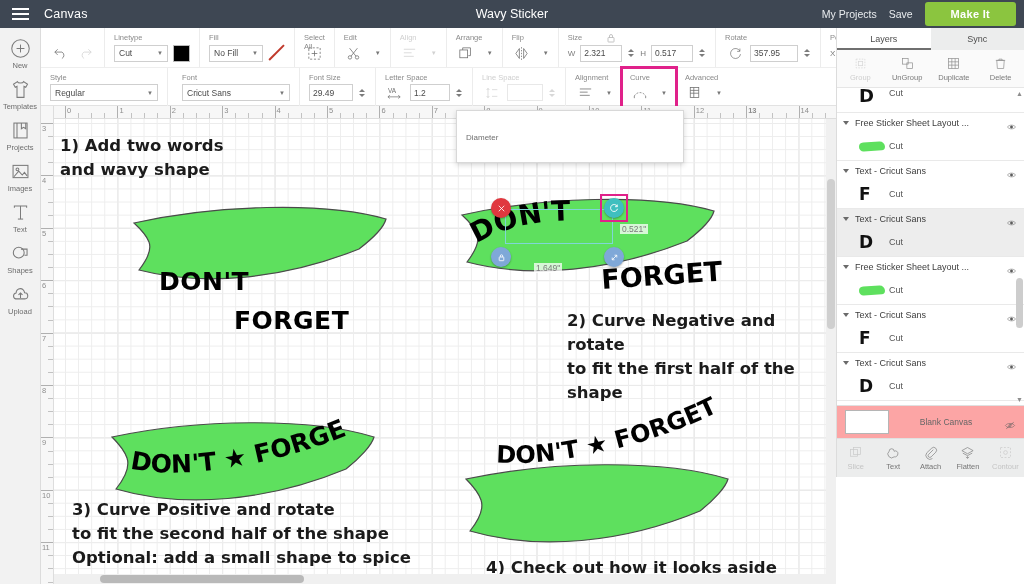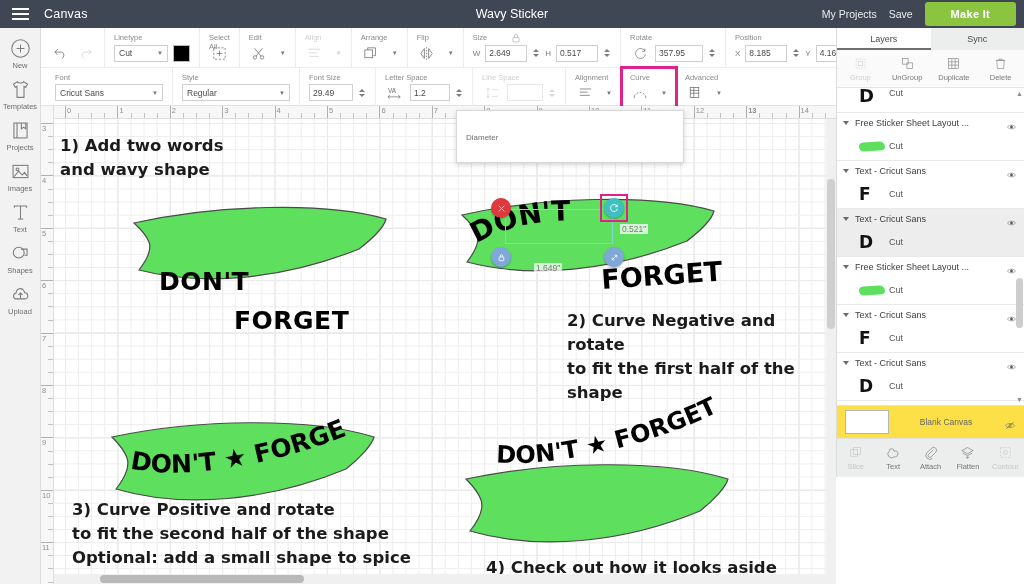--- a/index.html
+++ b/index.html
@@ -165,21 +165,21 @@
   .eye svg { stroke:#5d5d5d; fill:none; stroke-width:1.1;}
   .lg-row { display:flex; align-items:center; height: 28px; padding-left: 22px; cursor:pointer;}
   .glyph { font-family:"DejaVu Sans", sans-serif; font-weight:bold; font-size: 17px; color:#111; width: 26px; }
   .greenswipe { width: 26px; height: 9px; background:#5ee05e; border-radius: 5px 7px 4px 6px;
      transform: skewY(-4deg); }
   .cutlbl { font-size: 9px; color:#555; margin-left: 4px; }
   .lv-scroll { position:absolute; right:1px; top:0; width:8px; bottom:0; }
   .lv-scroll .thumb { position:absolute; right:0; top: 190px; width:7px; height: 50px; background:#cdcdcd; border-radius:4px; cursor:pointer;}
   .lv-arrow { position:absolute; right:0; font-size:7px; color:#8e8e8e; cursor:pointer; }
   .blankcanvas { display:flex; align-items:center; height: 34px; border-top: 1px solid #e0e0e0;
-     border-bottom: 1px solid #e0e0e0; padding: 0 8px; background:#fde047;}
+     border-bottom: 1px solid #e0e0e0; padding: 0 8px; background:#fca5a5;}
   .bcswatch { width: 44px; height: 24px; background:#fff; border:1px solid #b5b5b5; }
   .bclbl { flex:1; text-align:center; font-size: 8.5px; color:#666; }
   .bottomops { display:flex; height: 38px; background:#eceded; align-items:center; }
   .bop { flex:1; display:flex; flex-direction:column; align-items:center; justify-content:center; cursor:pointer;}
   .bop svg { stroke:#7d7d7d; fill:none; stroke-width:1.1;}
   .bop.dis svg { stroke:#c9c9c9; }
   .bop .bl { font-size: 7.5px; color:#767676; margin-top: 2px;}
   .bop.dis .bl { color:#c4c4c4; }
 </style>
 </head>
@@ -294,20 +294,30 @@
         <div class="tlabel">Linetype</div>
         <div class="tbody">
           <div class="selbox" style="width:54px">
             <span class="cv">Cut</span>
             <span class="caret">▼</span>
           </div>
           <div class="swatch"></div>
         </div>
       </div>
 
+      <div class="tgroup">
+        <div class="tlabel">Fill</div>
+        <div class="tbody">
+          <div class="selbox" style="width:54px">
+            <span class="cv">No Fill</span>
+            <span class="caret">▼</span>
+          </div>
+          <div class="nofill-line"></div>
+        </div>
+      </div>
 
       <div class="tgroup">
         <div class="tlabel">Select All</div>
         <div class="tbody">
           <div class="ibtn">
             <svg viewBox="0 0 24 24" width="17" height="17">
                 <rect x="4" y="4" width="16" height="16" stroke-dasharray="3 2.4"></rect>
                 <line x1="12" y1="8" x2="12" y2="16"></line>
                 <line x1="8" y1="12" x2="16" y2="12"></line>
               </svg>
@@ -374,21 +384,21 @@
       <div class="tgroup">
         <div class="tlabel">Size</div>
         <div class="lockicn">
           <svg viewBox="0 0 24 24" width="12" height="12" stroke="#b5b5b5" fill="none" stroke-width="1.6">
               <rect x="6" y="11" width="12" height="9" rx="1"></rect>
               <path d="M9 11 V8 a3 3 0 0 1 6 0 v3"></path>
             </svg>
         </div>
         <div class="tbody">
           <span class="axl">W</span>
-          <div class="numfield">2.649</div>
+          <div class="numfield">2.321</div>
           <div class="spin">
               <b class="up"></b>
               <b class="dn"></b>
             </div>
           <span class="axl">H</span>
           <div class="numfield">0.517</div>
           <div class="spin">
               <b class="up"></b>
               <b class="dn"></b>
             </div>
@@ -425,35 +435,35 @@
           <div class="numfield">4.16</div>
           <div class="spin">
               <b class="up"></b>
               <b class="dn"></b>
             </div>
         </div>
       </div>
     </div>
 
     <div class="trow r2">
+      <div class="tgroup">
+        <div class="tlabel">Style</div>
+        <div class="tbody">
+          <div class="selbox" style="width:108px">
+            <span class="cv">Regular</span>
+            <span class="caret">▼</span>
+          </div>
+        </div>
+      </div>
+
       <div class="tgroup" style="padding-left:14px">
         <div class="tlabel">Font</div>
         <div class="tbody">
           <div class="selbox" style="width:108px">
             <span class="cv">Cricut Sans</span>
-            <span class="caret">▼</span>
-          </div>
-        </div>
-      </div>
-
-      <div class="tgroup">
-        <div class="tlabel">Style</div>
-        <div class="tbody">
-          <div class="selbox" style="width:108px">
-            <span class="cv">Regular</span>
             <span class="caret">▼</span>
           </div>
         </div>
       </div>
 
       <div class="tgroup">
         <div class="tlabel">Font Size</div>
         <div class="tbody">
           <div class="numfield" style="width:44px">29.49</div>
           <div class="spin">

